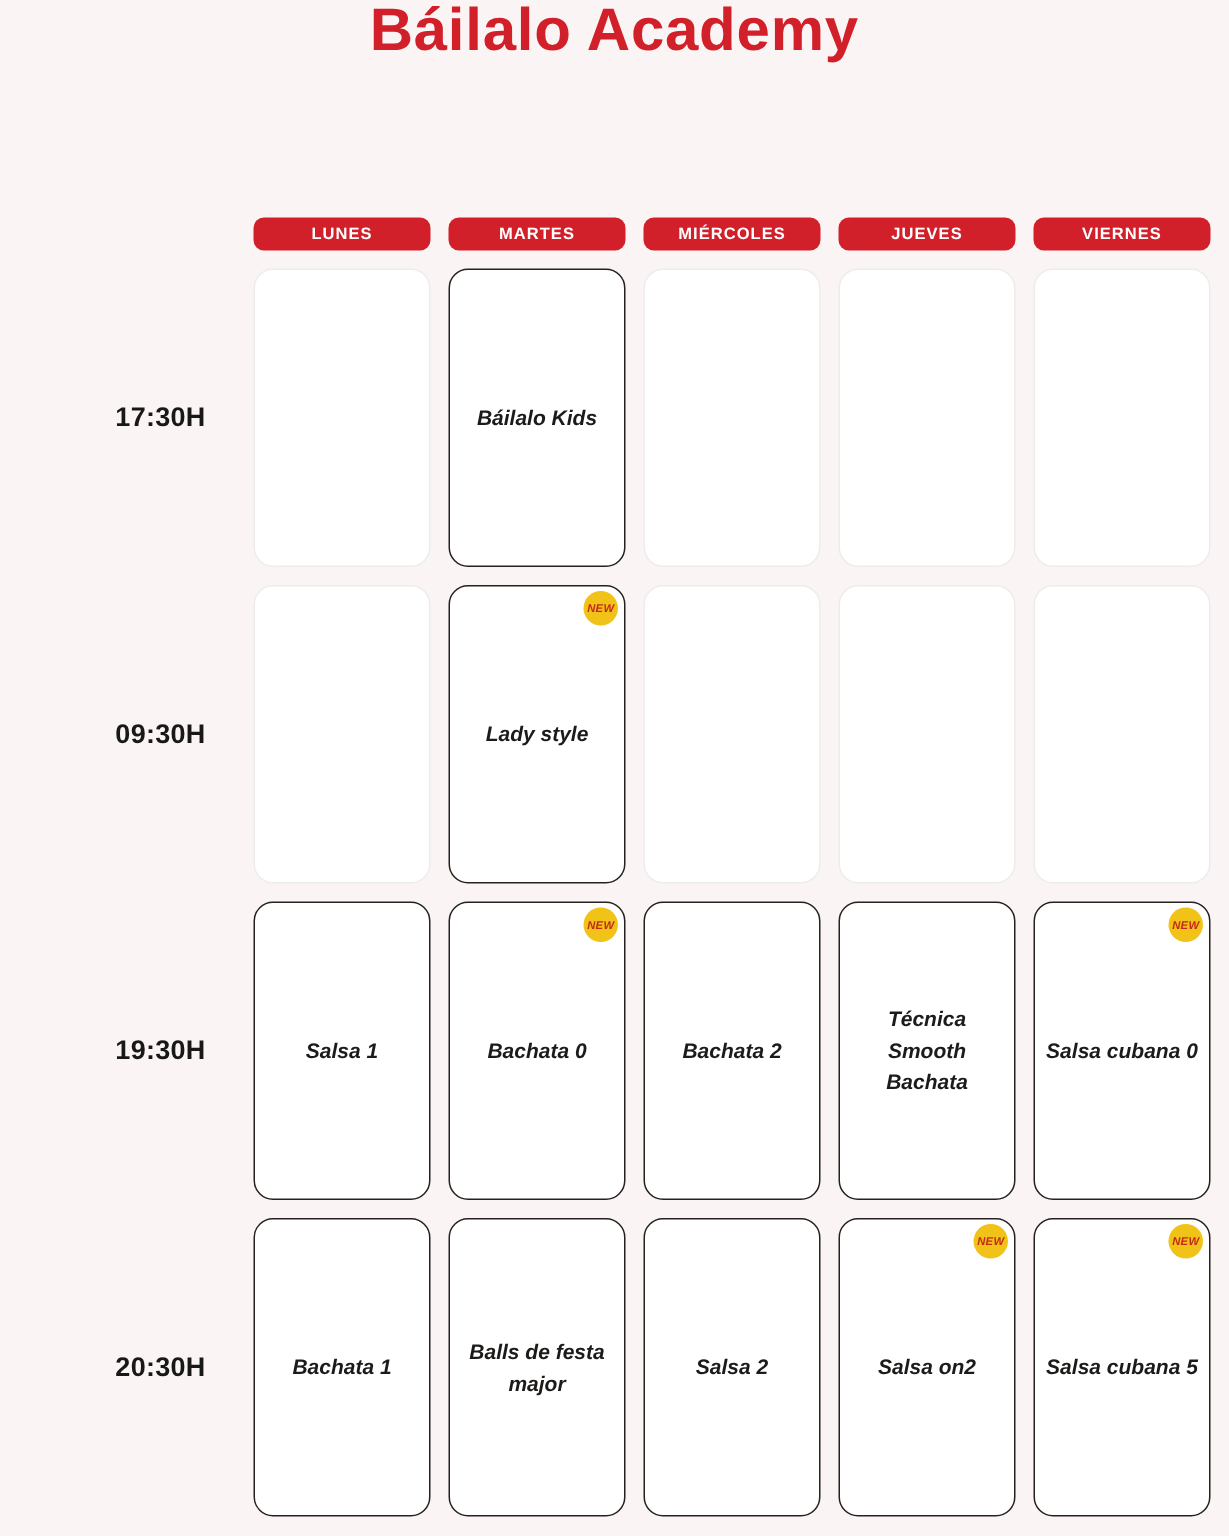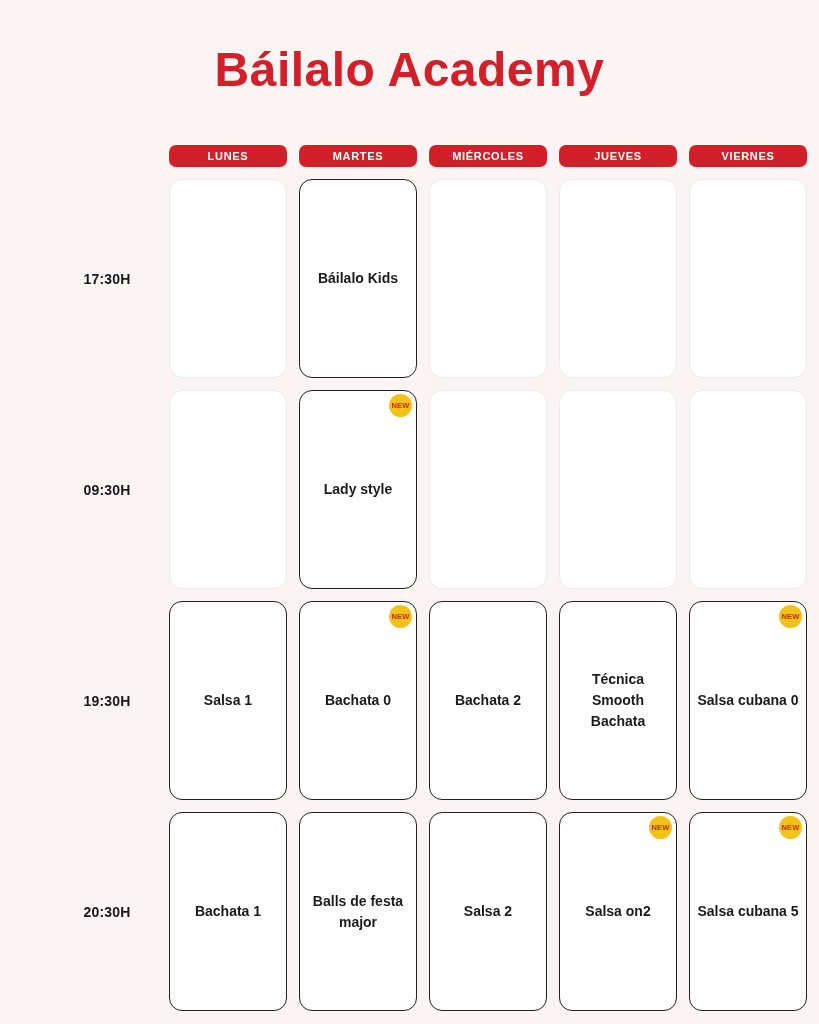--- a/index.html
+++ b/index.html
@@ -12,23 +12,23 @@
     --text:#1d1b19;
   }
   html,body{margin:0;padding:0}
   body{
     width:819px;height:1024px;
     background:var(--background);
     font-family:"Liberation Sans",sans-serif;
     position:relative;overflow:hidden;
   }
   .title{
-    margin:0;padding-top:46px;
+    margin:0;
     text-align:center;
-    font-size:48px;font-weight:bold;
+    font-size:40px;font-weight:bold;
     color:var(--accent);
     letter-spacing:.5px;
     line-height:1.0;
   }
   .subtitle{
     margin:16px 0 0;
     text-align:center;
     font-size:25px;font-weight:bold;
     color:#121212;
   }
@@ -42,33 +42,34 @@
   .pill{
     background:var(--accent);
     border-radius:7px;
     color:#fff;
     font-size:11px;font-weight:bold;
     letter-spacing:.7px;
     display:flex;align-items:center;justify-content:center;
   }
   .time{
     display:flex;align-items:center;justify-content:center;
-    font-size:14px;font-weight:bold;color:#181818;
+    font-size:18px;font-weight:bold;color:#181818;
     letter-spacing:.2px;
   }
   .card{
     position:relative;
     background:#ffffff;
     border-radius:13px;
     border:1px solid var(--card-border-light);
     display:flex;align-items:center;justify-content:center;
     text-align:center;
   }
   .card.filled{
     border:1.6px solid var(--card-border-dark);
+    font-style:italic;
   }
   .card .label{
     font-size:14px;font-weight:bold;
     color:var(--text);
     line-height:1.5;
     padding:0 6px;
   }
   .badge{
     position:absolute;top:3px;right:4px;
     width:23px;height:23px;border-radius:50%;

